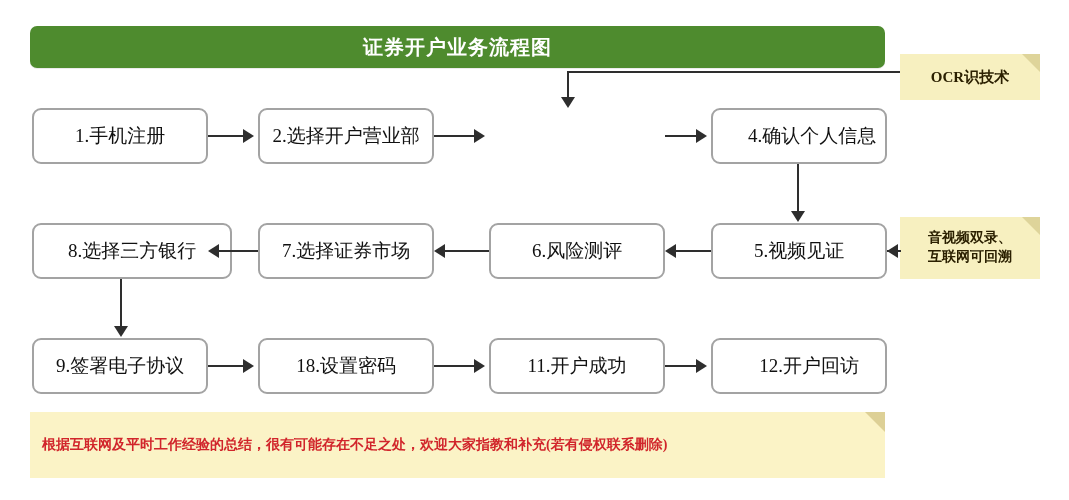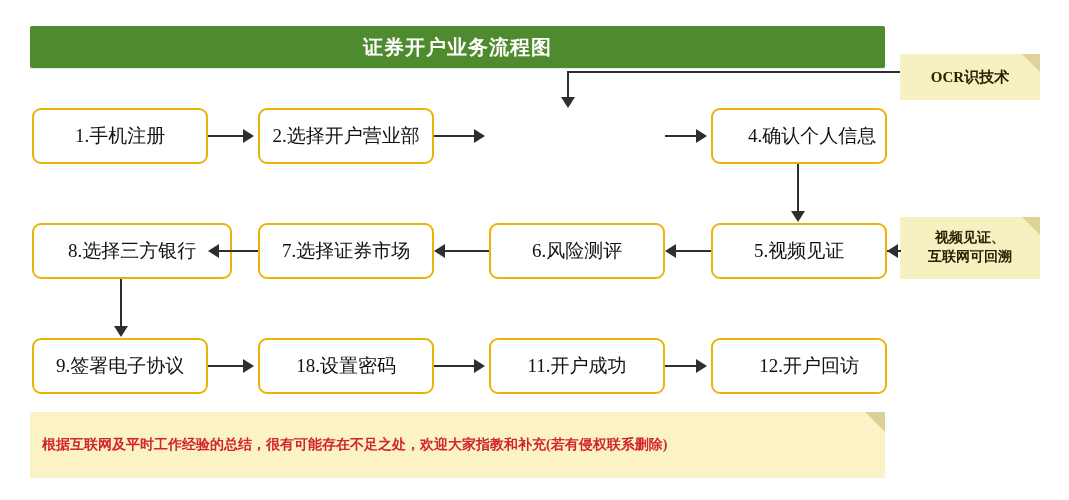--- a/index.html
+++ b/index.html
@@ -19,40 +19,40 @@
   }
 
   
   .title-bar {
     position: absolute;
     left: 30px;
     top: 26px;
     width: 855px;
     height: 42px;
     background: #4e8b2e;
-    border-radius: 2px;
+    border-radius: 7px;
     display: flex;
     align-items: center;
     justify-content: center;
     box-shadow: 0 1px 0 rgba(0,0,0,0.08);
   }
   .title-bar .title-text {
     color: #ffffff;
     font-size: 20px;
     font-weight: bold;
     letter-spacing: 1px;
     font-family: "Liberation Serif", "DejaVu Serif", serif;
   }
 
   
   .node {
     position: absolute;
     box-sizing: border-box;
     background: #ffffff;
-    border: 2px solid #eab308;
+    border: 2px solid #a3a3a3;
     border-radius: 9px;
     display: flex;
     align-items: center;
     justify-content: center;
     height: 56px;
     font-size: 19px;
     color: #111111;
     font-family: "Liberation Serif", "DejaVu Serif", serif;
     white-space: nowrap;
   }
@@ -171,21 +171,21 @@
   </div>
 
   <div class="note note-ocr">
     <span class="fold"></span>
     <span class="note-inner">OCR识技术</span>
   </div>
 
   <div class="note note-video">
     <span class="fold"></span>
     <span class="note-inner">
-      <span class="note-line">视频见证、</span>
+      <span class="note-line">音视频双录、</span>
       <span class="note-line">互联网可回溯</span>
     </span>
   </div>
 
   <div class="node" style="left:32px;  top:108px; width:176px;">1.手机注册</div>
   <div class="node" style="left:258px; top:108px; width:176px;">2.选择开户营业部</div>
   <div class="node" style="left:711px; top:108px; width:176px;padding-left:26px;">4.确认个人信息</div>
 
   <div class="node" style="left:32px;  top:223px; width:200px;">8.选择三方银行</div>
   <div class="node" style="left:258px; top:223px; width:176px;">7.选择证券市场</div>

